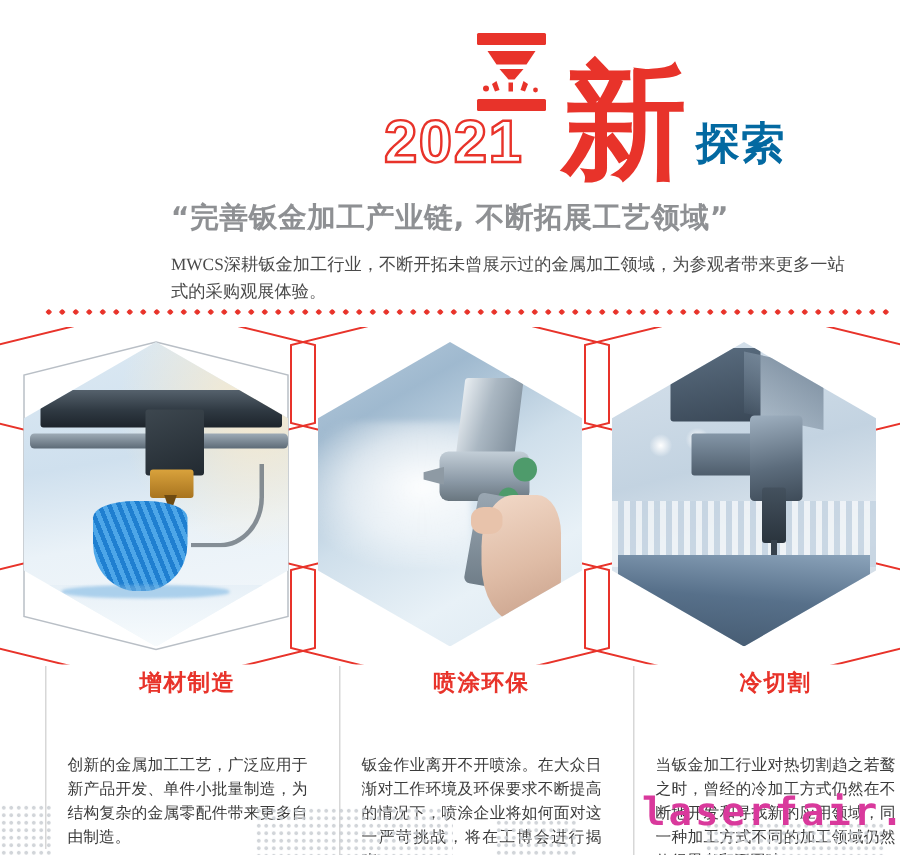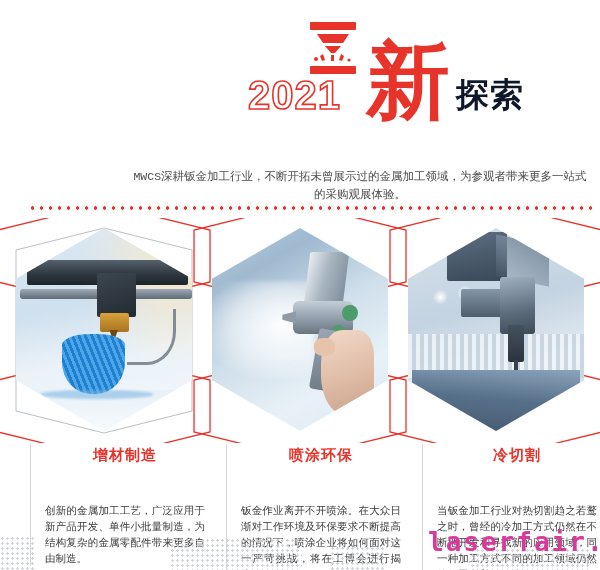--- a/index.html
+++ b/index.html
@@ -72,50 +72,50 @@
   }
   .side-words {
     display: flex;
     flex-direction: column;
     justify-content: flex-end;
     margin-left: 4px;
     position: relative;
     top: -2px;
   }
   .side-word {
-    font-size: 33px;
+    font-size: 29px;
     line-height: 34px;
     font-weight: bold;
-    color: #0f172a;
+    color: #0369a1;
     letter-spacing: 1px;
     font-family: "DejaVu Sans", "Liberation Sans", sans-serif;
   }
 
   
   .tagline {
     position: absolute;
     left: 0; top: 132px;
     width: 600px;
     text-align: center;
     font-size: 19px;
     font-weight: bold;
     color: #8e9093;
     letter-spacing: 0.5px;
     font-family: "DejaVu Sans", "Liberation Sans", sans-serif;
   }
   .desc {
     position: absolute;
-    left: 130px;
+    left: 114px;
     top: 168px;
     width: 460px;
-    text-align: center;
+    text-align: left;
     font-size: 11.5px;
     line-height: 18px;
     color: #4a4a4a;
-    font-family: Liberation Mono, monospace;
+    font-family: Liberation Serif, serif;
   }
 
   
   .dotted-rule {
     position: absolute;
     left: 28px;
     top: 206px;
     width: 566px;
     height: 4px;
     background-image: radial-gradient(circle, #e8332a 0, #e8332a 1.6px, transparent 1.9px);
@@ -424,20 +424,21 @@
 
       <div class="big-char">新</div>
 
       <div class="side-words">
         <div class="side-word">探索</div>
       </div>
 
     </div>
   </div>
 
+  <div class="tagline">“完善钣金加工产业链, 不断拓展工艺领域”</div>
   <div class="desc">MWCS深耕钣金加工行业，不断开拓未曾展示过的金属加工领域，为参观者带来更多一站式的采购观展体验。</div>
 
   <div class="dotted-rule"></div>
 
   <div class="hex-row">
 
     <svg class="hex-lines" viewBox="0 0 600 225">
       <g fill="none" stroke="#e8332a" stroke-width="1.3">
         <polygon points="104,-14 210,12 210,64 104,90 -2,64 -2,12"></polygon>
         <polygon points="300,-14 406,12 406,64 300,90 194,64 194,12"></polygon>

